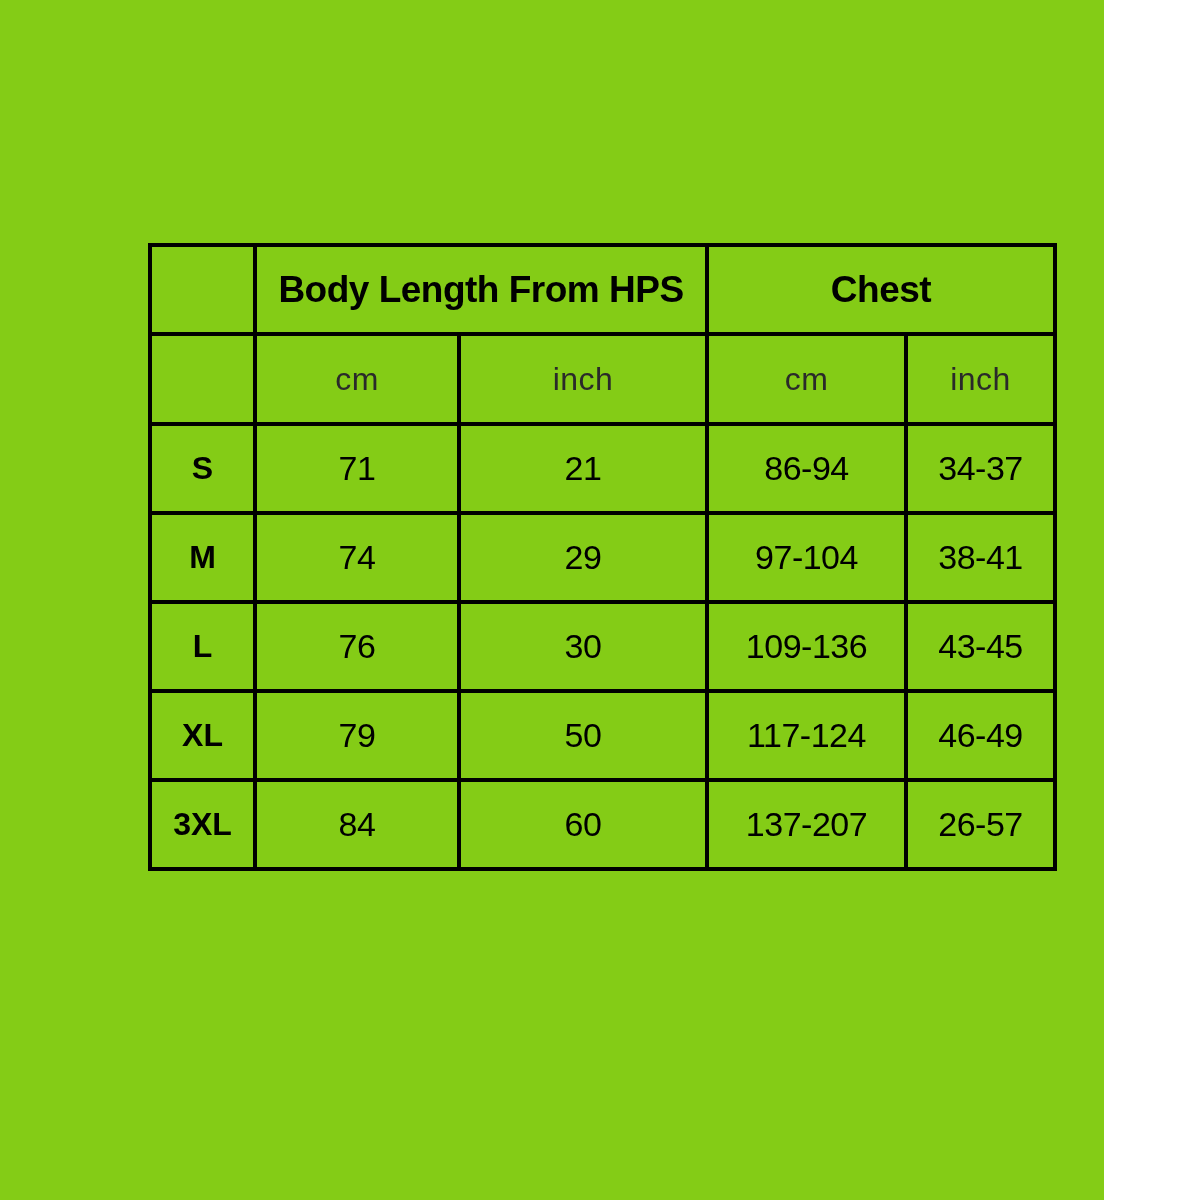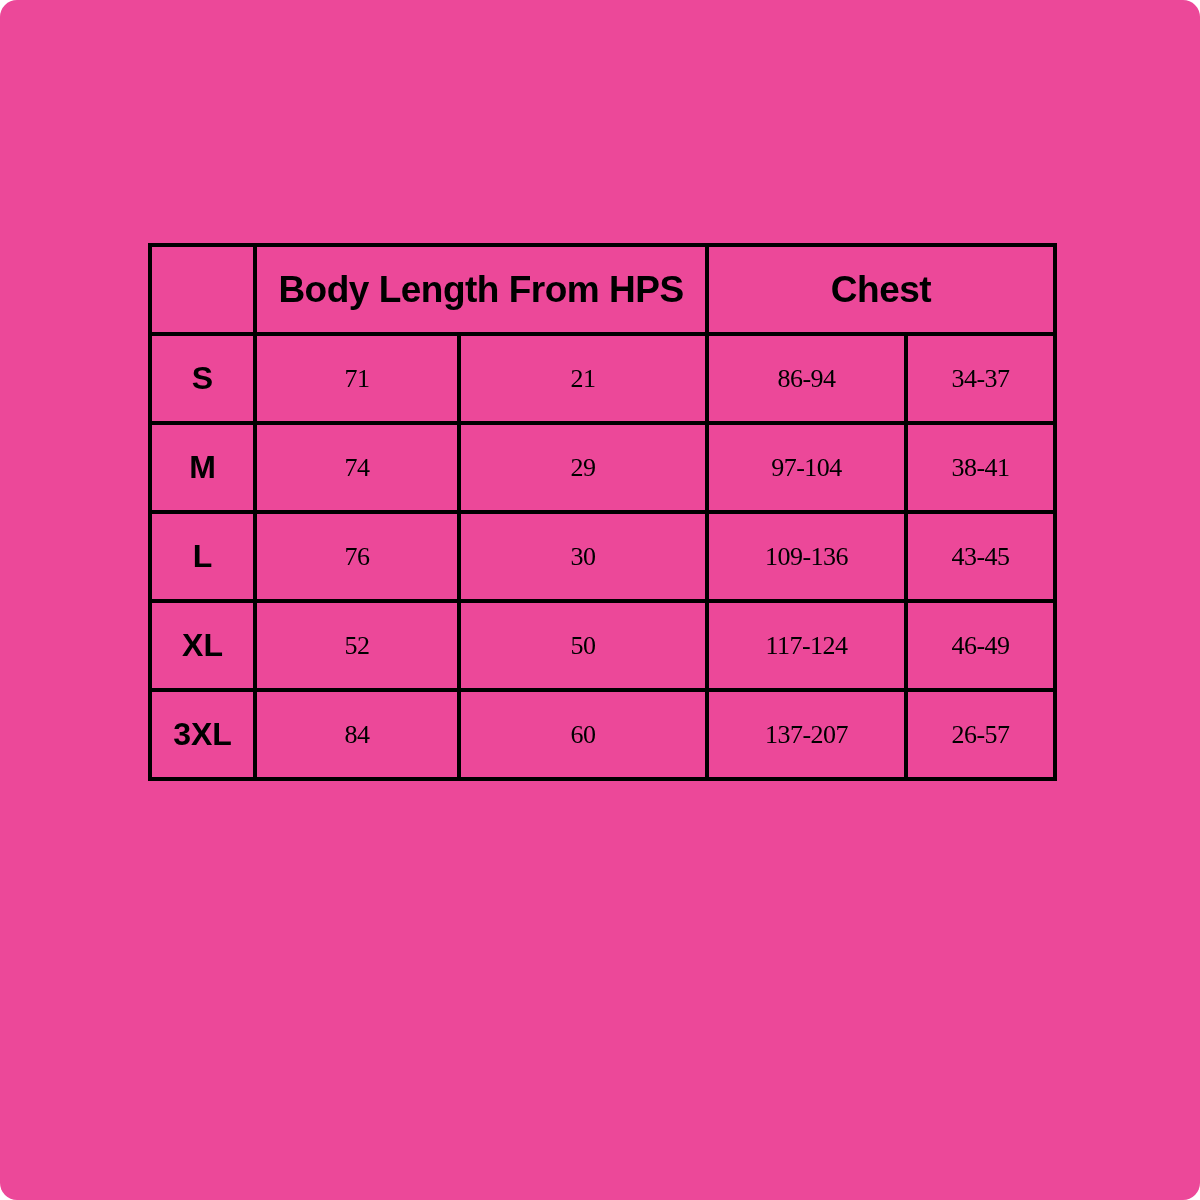--- a/index.html
+++ b/index.html
@@ -2,27 +2,26 @@
 <html><head>
 <meta charset="utf-8">
 <style>
   html, body {
     margin: 0;
     padding: 0;
     background: #ffffff;
   }
   .canvas {
     position: relative;
-    width: 1200px;
+    width: 1104px;
     height: 1200px;
-    background: #ec4899;
+    background: #84cc16;
     font-family: "Liberation Sans", sans-serif;
     color: #000000;
     overflow: hidden;
-    border-radius: 17px;
   }
   table.size-table {
     position: absolute;
     left: 148px;
     top: 243px;
     border-collapse: collapse;
     table-layout: fixed;
   }
   table.size-table th,
   table.size-table td {
@@ -51,25 +50,24 @@
     font-weight: 300;
     letter-spacing: 0.5px;
     color: #2a2a2a;
   }
   th.size-head {
     font-size: 32px;
     font-weight: bold;
     color: #000000;
   }
   td.value-cell {
-    font-size: 26px;
+    font-size: 34px;
     font-weight: normal;
     letter-spacing: -0.5px;
     color: #000000;
-    font-family: Liberation Serif, serif;
   }
 </style>
 </head>
 <body>
 
 <div class="canvas">
   <table class="size-table">
     <colgroup>
       <col style="width:105px">
       <col style="width:204px">
@@ -78,20 +76,27 @@
       <col style="width:149px">
     </colgroup>
 
     <tbody>
         <tr class="group-row">
       <td class="spacer"></td>
       <th class="group-head" colspan="2">Body Length From HPS</th>
       <th class="group-head" colspan="2">Chest</th>
     </tr>
 
+    <tr class="unit-row">
+      <td class="spacer"></td>
+      <th class="unit-head">cm</th>
+      <th class="unit-head">inch</th>
+      <th class="unit-head">cm</th>
+      <th class="unit-head">inch</th>
+    </tr>
 
     <tr class="data-row">
       <th class="size-head">S</th>
       <td class="value-cell">71</td>
       <td class="value-cell">21</td>
       <td class="value-cell">86-94</td>
       <td class="value-cell">34-37</td>
     </tr>
 
     <tr class="data-row">
@@ -105,21 +110,21 @@
     <tr class="data-row">
       <th class="size-head">L</th>
       <td class="value-cell">76</td>
       <td class="value-cell">30</td>
       <td class="value-cell">109-136</td>
       <td class="value-cell">43-45</td>
     </tr>
 
     <tr class="data-row">
       <th class="size-head">XL</th>
-      <td class="value-cell">52</td>
+      <td class="value-cell">79</td>
       <td class="value-cell">50</td>
       <td class="value-cell">117-124</td>
       <td class="value-cell">46-49</td>
     </tr>
 
 
     <tr class="data-row">
       <th class="size-head">3XL</th>
       <td class="value-cell">84</td>
       <td class="value-cell">60</td>

